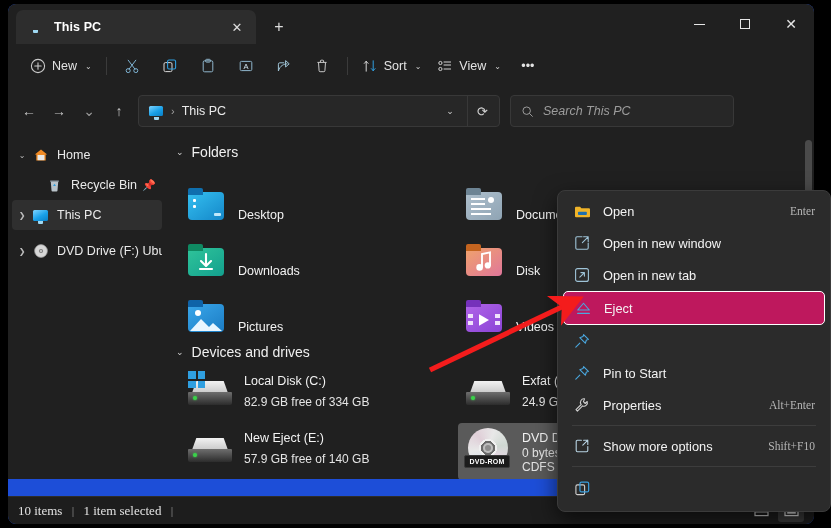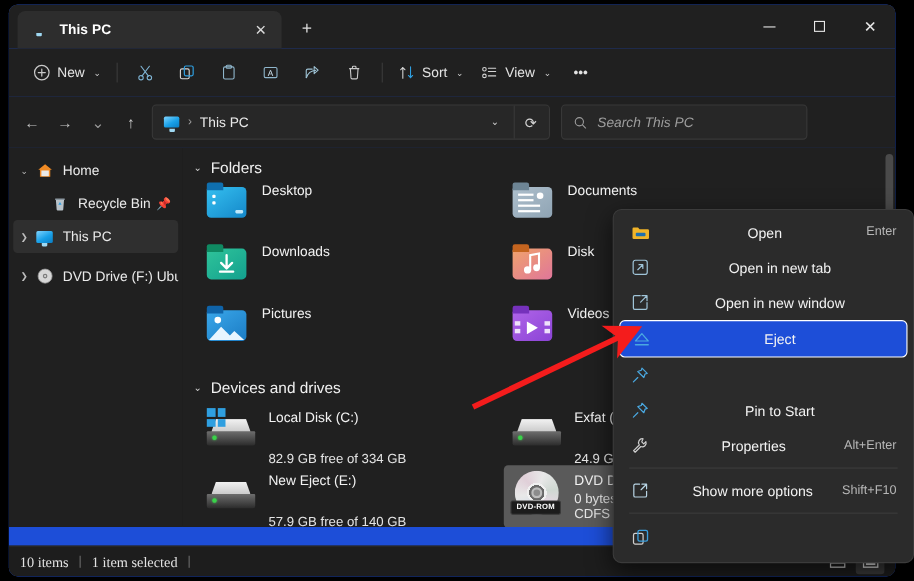--- a/index.html
+++ b/index.html
@@ -108,21 +108,21 @@
   .content{ flex:1; position:relative; background:#202020; overflow:hidden; }
 
   .grouphdr{
     display:flex; align-items:center; gap:8px; color:#f0f0f0;
     font-size:14px; padding:10px 0 6px 10px;
   }
   .grouphdr .gchev{ font-size:9px; color:#cfcfcf; }
 
   .tilegrid{ display:flex; flex-wrap:wrap; padding-left:14px; }
   .tile{
-    width:278px; height:56px; display:flex; align-items:flex-start; gap:12px;
+    width:278px; height:56px; display:flex; align-items:flex-end; gap:12px;
     border-radius:4px; padding-left:6px;
   }
   .tile .tname{ color:#f2f2f2; font-size:12.5px; }
 
   
   .fico{ width:40px;height:34px; position:relative; flex:0 0 40px;}
   .folder{
     position:absolute; left:2px; top:4px; width:36px;height:28px; border-radius:2px 4px 4px 4px;
   }
   .folder:before{
@@ -136,21 +136,21 @@
     border-radius:4px; padding:3px 0 0 6px;
   }
   .dtile.sel{ background:#5a5a5a; }
   .dico{ width:48px; flex:0 0 48px; height:48px; position:relative; }
   .dbody{ flex:1; padding-top:2px; }
   .dname{ color:#f2f2f2; font-size:12.5px; white-space:nowrap; }
   .bar{
     width:222px; height:11px; background:#e4e4e4; border-radius:1px; margin-top:3px; overflow:hidden;
   }
   .barfill{ height:100%; background:#1b9de2; }
-  .dsub{ color:#e4e4e4; font-size:12px; margin-top:21px; white-space:nowrap;}
+  .dsub{ color:#e4e4e4; font-size:12px; margin-top:6px; white-space:nowrap;}
   .dsub2{ color:#e4e4e4; font-size:12px; white-space:nowrap;}
 
   
   .hdd{ position:absolute; left:2px; top:12px; width:44px;height:24px;}
   .hdd .top{
     position:absolute; left:4px; top:0; width:36px;height:12px;
     background:linear-gradient(#f2f2f2,#c9c9c9);
     clip-path: polygon(12% 0,88% 0,100% 100%,0 100%);
   }
   .hdd .bot{
@@ -194,30 +194,30 @@
   .stxt{ color:#e2e2e2; font-size:13px;font-family:Liberation Serif, serif; }
   .sdiv{ color:#6e6e6e; font-size:11.5px; margin:0 9px; }
   .viewtoggles{ margin-left:auto; display:flex; gap:4px; align-items:center; }
   .vt{ width:26px;height:22px; border-radius:3px; display:flex;align-items:center;justify-content:center;}
   .vt.on{ background:#3a3a3a; }
 
   
   .ctxmenu{
     position:absolute; left:557px; top:190px; width:274px; height:322px;
     background:#2b2b2b; border:1px solid #3b3b3b; border-radius:8px;
-    box-shadow:0 8px 22px rgba(0,0,0,.6); padding:4px 3px; overflow:hidden;text-align:center;
+    box-shadow:0 8px 22px rgba(0,0,0,.6); padding:4px 3px; overflow:hidden;
   }
   .mi{
     position:relative; height:32px; border-radius:5px; margin:0 2px;
     display:flex; align-items:center; padding:0 10px 0 8px;
   }
-  .mi.focus{ border:1.6px solid #ffffff; background:#1d4ed8; height:34px; }
+  .mi.focus{ border:1.6px solid #ffffff; background:#be185d; height:34px; }
   .mi .mico{ width:22px; flex:0 0 22px; display:flex;align-items:center;justify-content:center; margin-right:10px;}
   .mi .mlab{ flex:1; color:#f3f3f3; font-size:12.8px; }
-  .mi .macc{ color:#b6b6b6; font-size:11.5px; }
+  .mi .macc{ color:#b6b6b6; font-size:11.5px;font-family:Liberation Serif, serif; }
   .mdiv{ height:1px; background:#3d3d3d; margin:4px 11px; }
   .mi.last{ height:34px; }
 
   
   .arrow{ position:absolute; left:404px; top:296px; width:190px; height:80px; pointer-events:none; }
 </style>
 </head>
 <body>
 
 <div id="root">
@@ -581,36 +581,36 @@
           <rect x="4.2" y="8.2" width="9.4" height="3.4" rx=".8" fill="#1e6fae"></rect>
         </svg>
       </span>
       <span class="mlab">Open</span>
       <span class="macc">Enter</span>
     </div>
 
     <div class="mi">
       <span class="mico">
         <svg width="16" height="16" viewBox="0 0 16 16">
+          <path d="M8 1.8H3a1.2 1.2 0 0 0-1.2 1.2v10A1.2 1.2 0 0 0 3 14.2h10a1.2 1.2 0 0 0 1.2-1.2V8" fill="none" stroke="#9fc4d8" stroke-width="1.1" stroke-linecap="round"></path>
+          <path d="M9.6 1.8h4.6v4.6M14.2 1.8L8.4 7.6" fill="none" stroke="#9fc4d8" stroke-width="1.1" stroke-linecap="round" stroke-linejoin="round"></path>
+        </svg>
+      </span>
+      <span class="mlab">Open in new window</span>
+      <span class="macc"></span>
+    </div>
+
+    <div class="mi">
+      <span class="mico">
+        <svg width="16" height="16" viewBox="0 0 16 16">
           <rect x="1.6" y="1.6" width="12.8" height="12.8" rx="2" fill="none" stroke="#9fc4d8" stroke-width="1.1"></rect>
           <path d="M5.8 10.2L10.4 5.6M6.9 5.6h3.5v3.5" fill="none" stroke="#9fc4d8" stroke-width="1.1" stroke-linecap="round" stroke-linejoin="round"></path>
         </svg>
       </span>
       <span class="mlab">Open in new tab</span>
-      <span class="macc"></span>
-    </div>
-
-    <div class="mi">
-      <span class="mico">
-        <svg width="16" height="16" viewBox="0 0 16 16">
-          <path d="M8 1.8H3a1.2 1.2 0 0 0-1.2 1.2v10A1.2 1.2 0 0 0 3 14.2h10a1.2 1.2 0 0 0 1.2-1.2V8" fill="none" stroke="#9fc4d8" stroke-width="1.1" stroke-linecap="round"></path>
-          <path d="M9.6 1.8h4.6v4.6M14.2 1.8L8.4 7.6" fill="none" stroke="#9fc4d8" stroke-width="1.1" stroke-linecap="round" stroke-linejoin="round"></path>
-        </svg>
-      </span>
-      <span class="mlab">Open in new window</span>
       <span class="macc"></span>
     </div>
 
     <div class="mi focus">
       <span class="mico">
         <svg width="17" height="15" viewBox="0 0 18 16">
           <path d="M9 2.4l6.2 7.2H2.8z" fill="none" stroke="#4aa8e0" stroke-width="1.2" stroke-linejoin="round"></path>
           <path d="M2.8 13.2h12.4" stroke="#4aa8e0" stroke-width="1.3" stroke-linecap="round"></path>
         </svg>
       </span>

